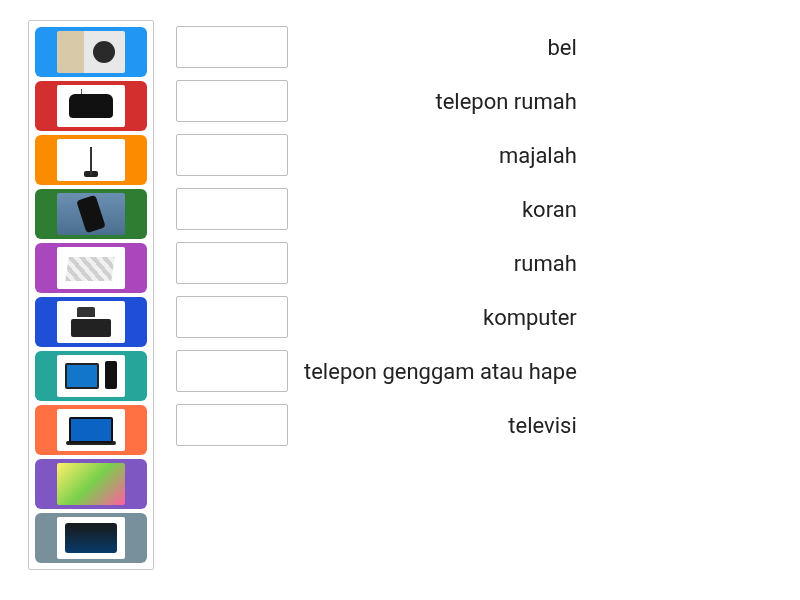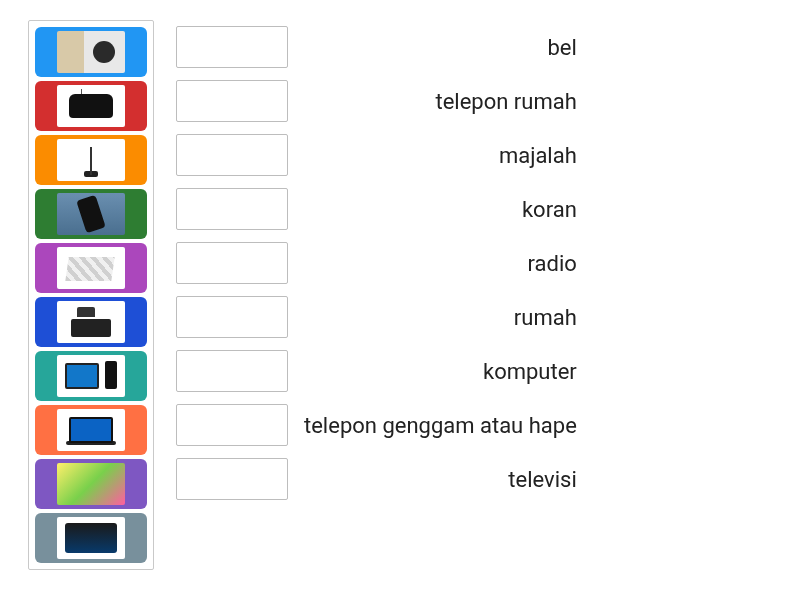--- a/index.html
+++ b/index.html
@@ -144,24 +144,20 @@
       <div class="answer-row">
         <div class="drop-slot"></div>
         <span class="label">majalah</span>
       </div>
       <div class="answer-row">
         <div class="drop-slot"></div>
         <span class="label">koran</span>
       </div>
       <div class="answer-row">
         <div class="drop-slot"></div>
-        <span class="label">radio</span>
-      </div>
-      <div class="answer-row">
-        <div class="drop-slot"></div>
         <span class="label">rumah</span>
       </div>
       <div class="answer-row">
         <div class="drop-slot"></div>
         <span class="label">komputer</span>
       </div>
       <div class="answer-row">
         <div class="drop-slot"></div>
         <span class="label">telepon genggam atau hape</span>
       </div>

